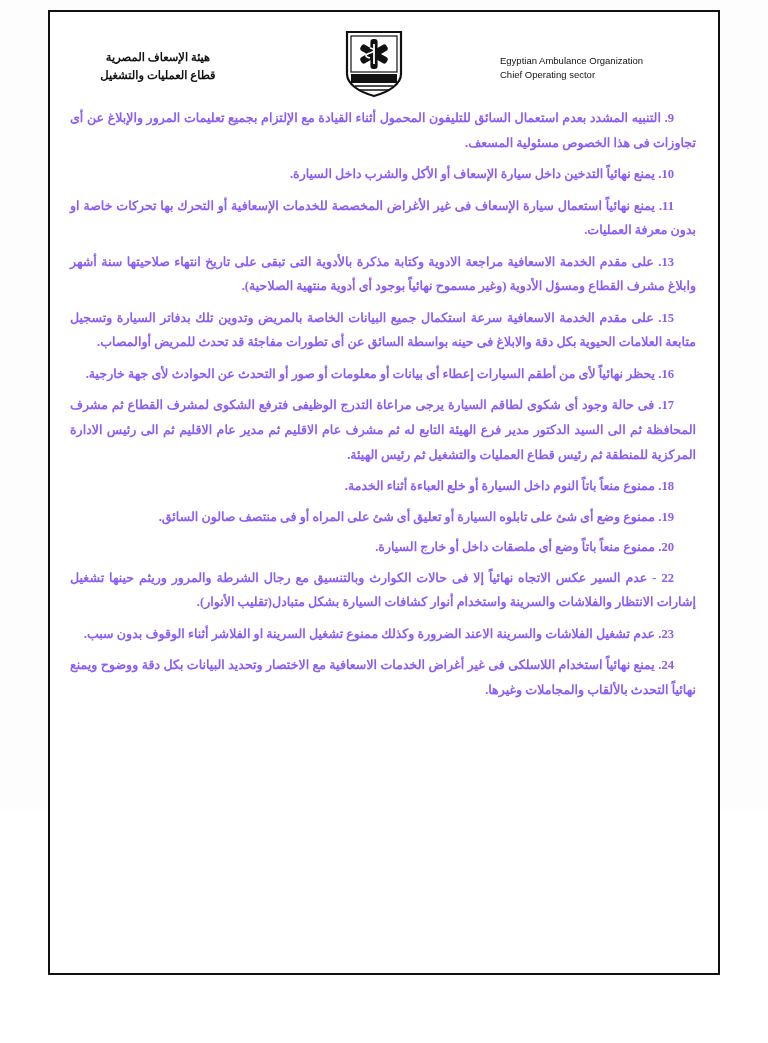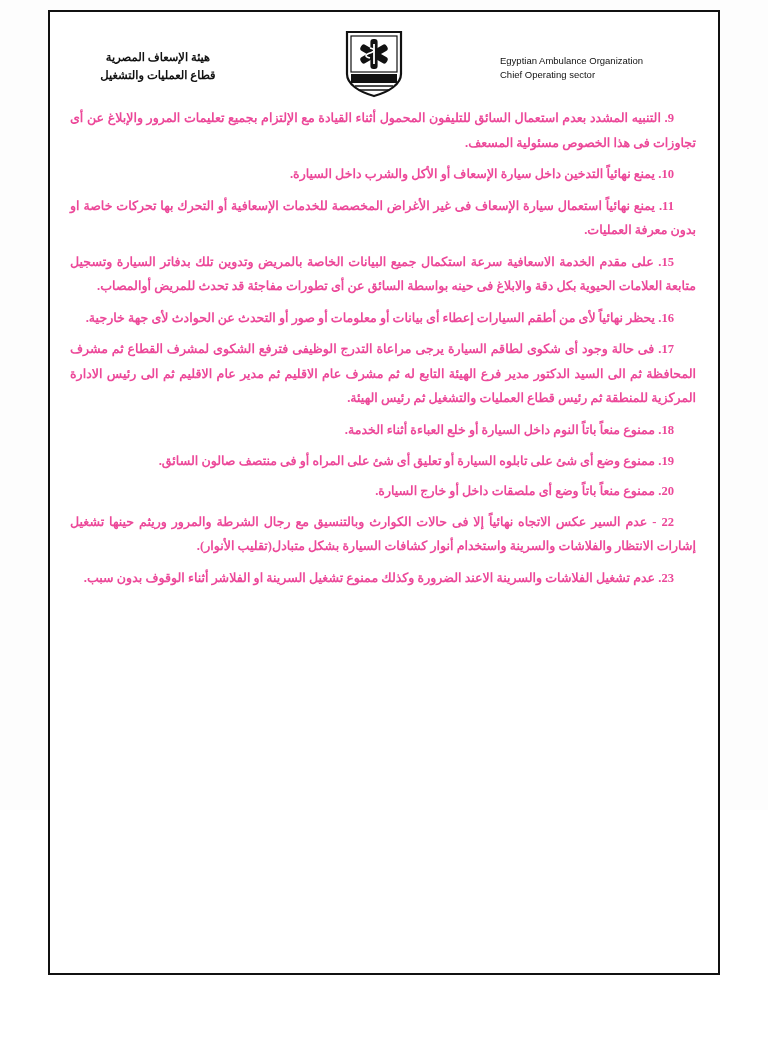--- a/index.html
+++ b/index.html
@@ -84,21 +84,21 @@
     margin-top: 2px;
   }
   .clause {
     direction: rtl;
     text-align: justify;
     text-align-last: right;
     font-family: "Liberation Serif", "DejaVu Serif", serif;
     font-weight: bold;
     font-size: 12.6px;
     line-height: 1.95;
-    color: #ec4899;
+    color: #8b5cf6;
     margin: 0 0 7px 0;
     padding: 0 4px 0 2px;
     text-indent: 22px;
   }
   .clause.tight { margin-bottom: 6px; }
 </style>
 </head>
 <body>
 
 <div class="page">
@@ -139,24 +139,26 @@
         <div>Egyptian Ambulance Organization</div>
         <div>Chief Operating sector</div>
       </div>
 
     </div>
 
     <div class="content">
       <p class="clause">9. التنبيه المشدد بعدم استعمال السائق للتليفون المحمول أثناء القيادة مع الإلتزام بجميع تعليمات المرور والإبلاغ عن أى تجاوزات فى هذا الخصوص مسئولية المسعف.</p>
       <p class="clause">10. يمنع نهائياً التدخين داخل سيارة الإسعاف أو الأكل والشرب داخل السيارة.</p>
       <p class="clause">11. يمنع نهائياً استعمال سيارة الإسعاف فى غير الأغراض المخصصة للخدمات الإسعافية أو التحرك بها تحركات خاصة او بدون معرفة العمليات.</p>
+      <p class="clause">13. على مقدم الخدمة الاسعافية مراجعة الادوية وكتابة مذكرة بالأدوية التى تبقى على تاريخ انتهاء صلاحيتها سنة أشهر وابلاغ مشرف القطاع ومسؤل الأدوية (وغير مسموح نهائياً بوجود أى أدوية منتهية الصلاحية).</p>
       <p class="clause">15. على مقدم الخدمة الاسعافية سرعة استكمال جميع البيانات الخاصة بالمريض وتدوين تلك بدفاتر السيارة وتسجيل متابعة العلامات الحيوية بكل دقة والابلاغ فى حينه بواسطة السائق عن أى تطورات مفاجئة قد تحدث للمريض أوالمصاب.</p>
       <p class="clause">16. يحظر نهائياً لأى من أطقم السيارات إعطاء أى بيانات أو معلومات أو صور أو التحدث عن الحوادث لأى جهة خارجية.</p>
       <p class="clause">17. فى حالة وجود أى شكوى لطاقم السيارة يرجى مراعاة التدرج الوظيفى فترفع الشكوى لمشرف القطاع ثم مشرف المحافظة ثم الى السيد الدكتور مدير فرع الهيئة التابع له ثم مشرف عام الاقليم ثم مدير عام الاقليم ثم الى رئيس الادارة المركزية للمنطقة ثم رئيس قطاع العمليات والتشغيل ثم رئيس الهيئة.</p>
       <p class="clause tight">18. ممنوع منعاً باتاً النوم داخل السيارة أو خلع العباءة أثناء الخدمة.</p>
       <p class="clause tight">19. ممنوع وضع أى شئ على تابلوه السيارة أو تعليق أى شئ على المراه أو فى منتصف صالون السائق.</p>
       <p class="clause tight">20. ممنوع منعاً باتاً وضع أى ملصقات داخل أو خارج السيارة.</p>
       <p class="clause">22 - عدم السير عكس الاتجاه نهائياً إلا فى حالات الكوارث وبالتنسيق مع رجال الشرطة والمرور وريثم حينها تشغيل إشارات الانتظار والفلاشات والسرينة واستخدام أنوار كشافات السيارة بشكل متبادل(تقليب الأنوار).</p>
       <p class="clause">23. عدم تشغيل الفلاشات والسرينة الاعند الضرورة وكذلك ممنوع تشغيل السرينة او الفلاشر أثناء الوقوف بدون سبب.</p>
+      <p class="clause">24. يمنع نهائياً استخدام اللاسلكى فى غير أغراض الخدمات الاسعافية مع الاختصار وتحديد البيانات بكل دقة ووضوح ويمنع نهائياً التحدث بالألقاب والمجاملات وغيرها.</p>
     </div>
 
   </div>
 </div>
 
 </body></html>

